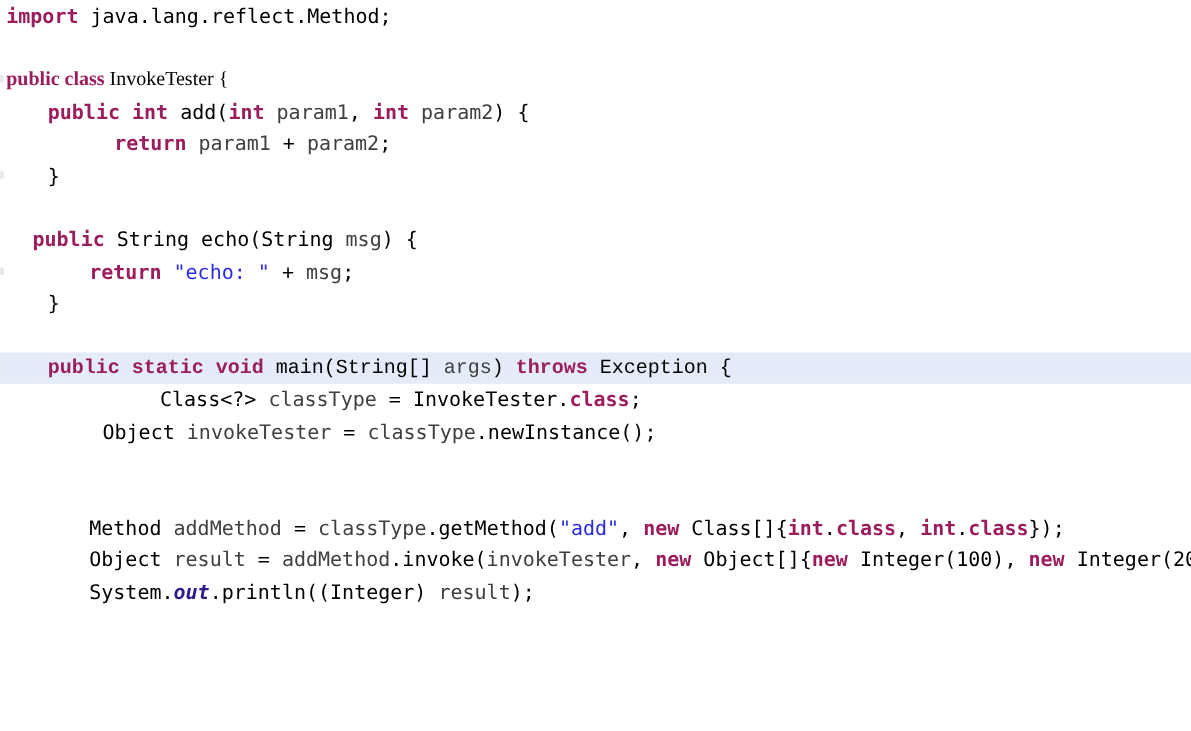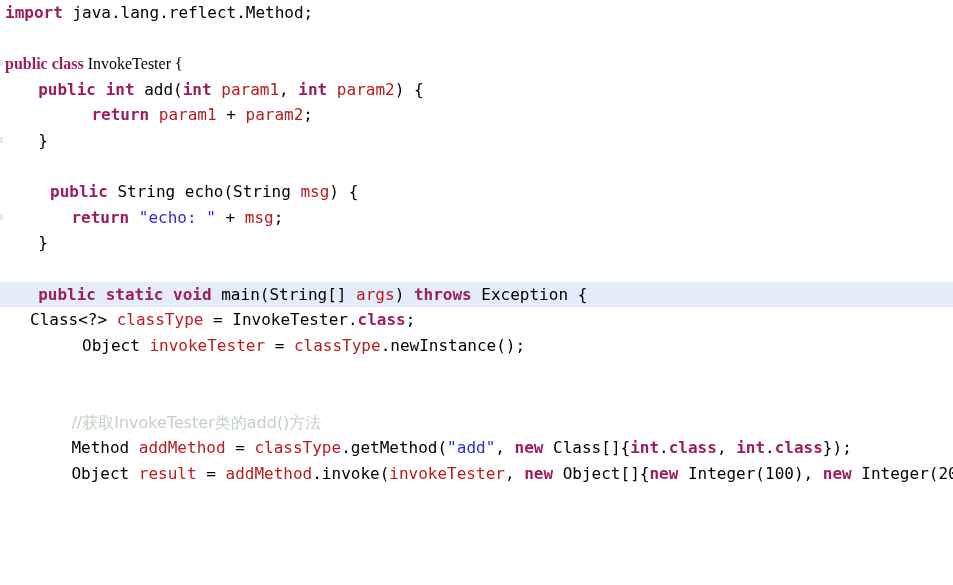--- a/index.html
+++ b/index.html
@@ -27,25 +27,26 @@
     line-height: 25.6px;
     font-size: 16px;
     white-space: pre;
     padding-left: 5px;
     box-sizing: border-box;
     letter-spacing: 0px;
   }
   .code-line.highlighted {
     background: #e4ecf9;
     width: 953px;
+    font-family: Liberation Mono, monospace;
   }
   
   .tok-plain    { color: #000000; }
   .tok-keyword  { color: #9b1d5e; font-weight: bold; }
-  .tok-var      { color: #b91c1c; }
+  .tok-var      { color: #404040; }
   .tok-field    { color: #2a1a8a; font-weight: bold; font-style: italic; }
   .tok-string   { color: #2a2ae0; }
   .tok-comment  { color: #c3d0c3; }
   .tok-cjk      { font-family: "DejaVu Sans", sans-serif; }
   .gutter-mark {
     position: absolute;
     left: 0px;
     width: 3px;
     height: 6px;
     background: #e8e8ee;
@@ -55,27 +56,27 @@
 <body>
 
 <div id="code-editor">
     <div class="code-line" style="padding-left: 5px;"><span class="tok-keyword">import</span><span class="tok-plain"> java.lang.reflect.Method;</span></div>
     <div class="code-line" style="padding-left: 5px;">&nbsp;</div>
     <div class="code-line" style="padding-left: 5px; font-family: Liberation Serif, serif;"><span class="gutter-mark" style="top: 9px;"></span><span class="tok-keyword">public</span><span class="tok-plain"> </span><span class="tok-keyword">class</span><span class="tok-plain"> InvokeTester {</span></div>
     <div class="code-line" style="padding-left: 38.2px;"><span class="tok-keyword">public</span><span class="tok-plain"> </span><span class="tok-keyword">int</span><span class="tok-plain"> add(</span><span class="tok-keyword">int</span><span class="tok-plain"> </span><span class="tok-var">param1</span><span class="tok-plain">, </span><span class="tok-keyword">int</span><span class="tok-plain"> </span><span class="tok-var">param2</span><span class="tok-plain">) {</span></div>
     <div class="code-line" style="padding-left: 71.4px; margin-left: 20px;"><span class="tok-keyword">return</span><span class="tok-plain"> </span><span class="tok-var">param1</span><span class="tok-plain"> + </span><span class="tok-var">param2</span><span class="tok-plain">;</span></div>
     <div class="code-line" style="padding-left: 38.2px;"><span class="gutter-mark" style="top: 9px;"></span><span class="tok-plain">}</span></div>
     <div class="code-line" style="padding-left: 5px;">&nbsp;</div>
-    <div class="code-line" style="padding-left: 50px;"><span class="tok-keyword">public</span><span class="tok-plain"> String echo(String </span><span class="tok-var">msg</span><span class="tok-plain">) {</span></div>
+    <div class="code-line" style="padding-left: 26px;"><span class="tok-keyword">public</span><span class="tok-plain"> String echo(String </span><span class="tok-var">msg</span><span class="tok-plain">) {</span></div>
     <div class="code-line" style="padding-left: 71.4px;"><span class="gutter-mark" style="top: 9px;"></span><span class="tok-keyword">return</span><span class="tok-plain"> </span><span class="tok-string">"echo: "</span><span class="tok-plain"> + </span><span class="tok-var">msg</span><span class="tok-plain">;</span></div>
     <div class="code-line" style="padding-left: 38.2px;"><span class="tok-plain">}</span></div>
     <div class="code-line" style="padding-left: 5px;">&nbsp;</div>
     <div class="code-line highlighted" style="padding-left: 38.2px;"><span class="gutter-mark" style="top: 9px;"></span><span class="tok-keyword">public</span><span class="tok-plain"> </span><span class="tok-keyword">static</span><span class="tok-plain"> </span><span class="tok-keyword">void</span><span class="tok-plain"> main(String[] </span><span class="tok-var">args</span><span class="tok-plain">) </span><span class="tok-keyword">throws</span><span class="tok-plain"> Exception {</span></div>
-    <div class="code-line" style="padding-left: 30px;"><span class="tok-plain">Class&lt;?&gt; </span><span class="tok-var">classType</span><span class="tok-plain"> = InvokeTester.</span><span class="tok-keyword">class</span><span class="tok-plain">;</span></div>
+    <div class="code-line" style="padding-left: 83px; margin-left: 45px;"><span class="tok-plain">Class&lt;?&gt; </span><span class="tok-var">classType</span><span class="tok-plain"> = InvokeTester.</span><span class="tok-keyword">class</span><span class="tok-plain">;</span></div>
     <div class="code-line" style="padding-left: 82px;"><span class="tok-plain">Object </span><span class="tok-var">invokeTester</span><span class="tok-plain"> = </span><span class="tok-var">classType</span><span class="tok-plain">.newInstance();</span></div>
     <div class="code-line" style="padding-left: 5px;">&nbsp;</div>
     <div class="code-line" style="padding-left: 5px;">&nbsp;</div>
-    <div class="code-line" style="padding-left: 71.4px;"><span class="tok-comment tok-cjk">//获取InvokeTester类的add()方法</span></div>
     <div class="code-line" style="padding-left: 71.4px;"><span class="tok-plain">Method </span><span class="tok-var">addMethod</span><span class="tok-plain"> = </span><span class="tok-var">classType</span><span class="tok-plain">.getMethod(</span><span class="tok-string">"add"</span><span class="tok-plain">, </span><span class="tok-keyword">new</span><span class="tok-plain"> Class[]{</span><span class="tok-keyword">int</span><span class="tok-plain">.</span><span class="tok-keyword">class</span><span class="tok-plain">, </span><span class="tok-keyword">int</span><span class="tok-plain">.</span><span class="tok-keyword">class</span><span class="tok-plain">});</span></div>
     <div class="code-line" style="padding-left: 71.4px;"><span class="tok-plain">Object </span><span class="tok-var">result</span><span class="tok-plain"> = </span><span class="tok-var">addMethod</span><span class="tok-plain">.invoke(</span><span class="tok-var">invokeTester</span><span class="tok-plain">, </span><span class="tok-keyword">new</span><span class="tok-plain"> Object[]{</span><span class="tok-keyword">new</span><span class="tok-plain"> Integer(100), </span><span class="tok-keyword">new</span><span class="tok-plain"> Integer(200)});</span></div>
+    <div class="code-line" style="padding-left: 71.4px;"><span class="tok-plain">System.</span><span class="tok-field">out</span><span class="tok-plain">.println((Integer) </span><span class="tok-var">result</span><span class="tok-plain">);</span></div>
     <div class="code-line" style="padding-left: 5px;">&nbsp;</div>
     <div class="code-line" style="padding-left: 5px;">&nbsp;</div>
   </div>
 
 </body></html>

